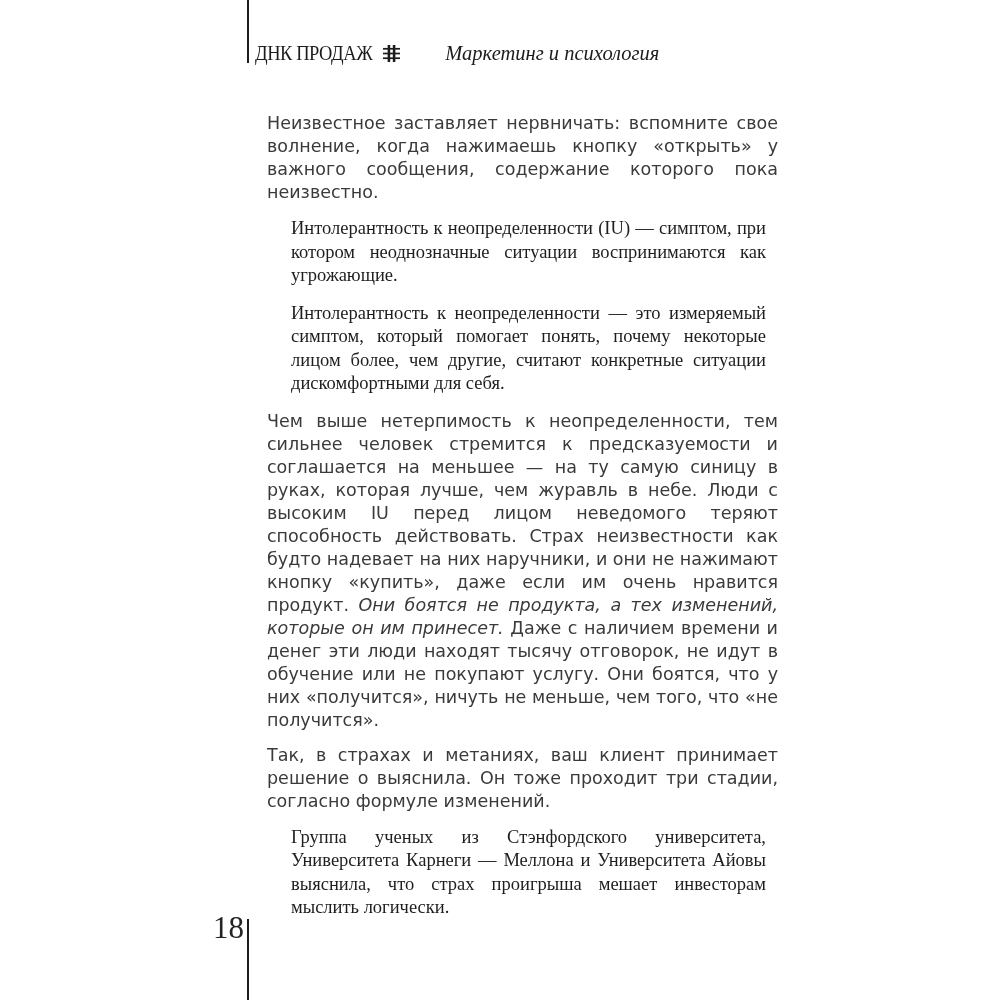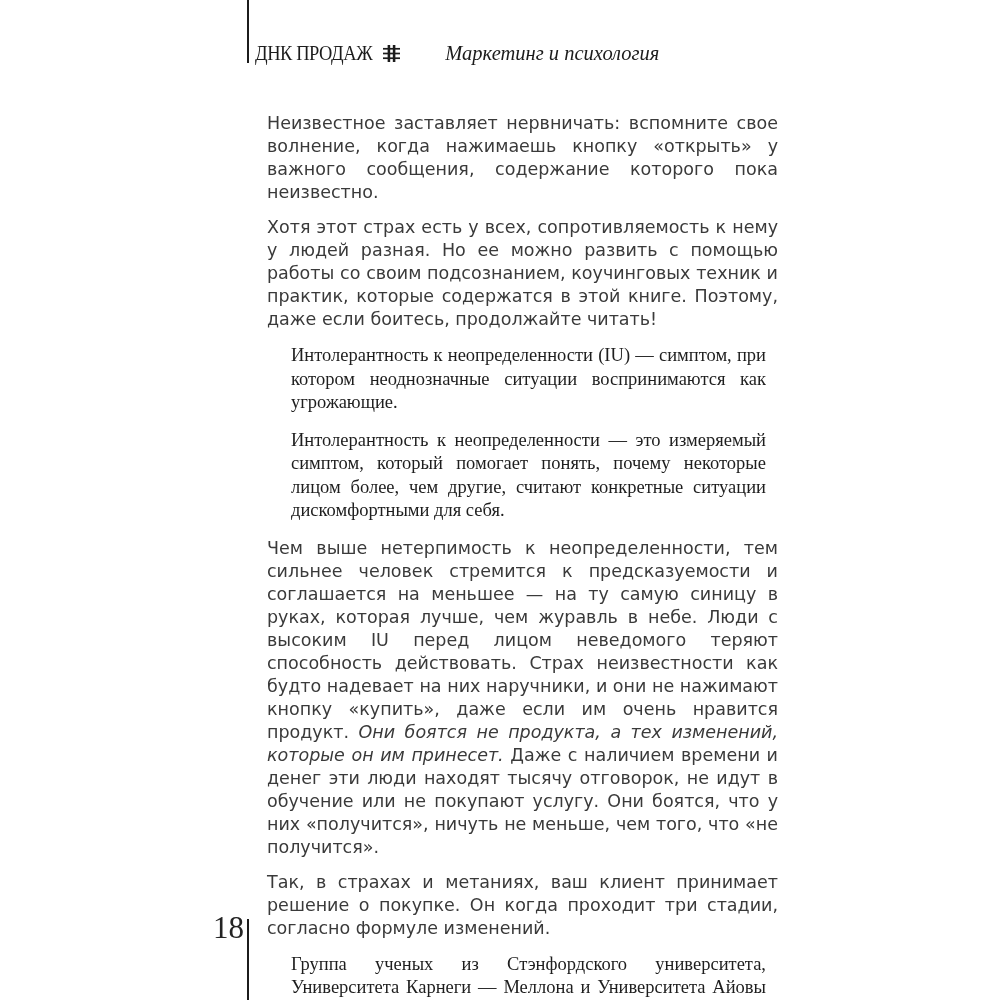--- a/index.html
+++ b/index.html
@@ -92,28 +92,27 @@
         <rect x="0" y="3.1" width="18" height="1.8" fill="#1c1c1c"></rect>
         <rect x="0" y="8.1" width="18" height="1.8" fill="#1c1c1c"></rect>
         <rect x="0" y="13.1" width="18" height="1.8" fill="#1c1c1c"></rect>
       </svg>
     </span>
     <span class="chapter-title">Маркетинг и психология</span>
   </div>
 
   <div class="content">
     <p>Неизвестное заставляет нервничать: вспомните свое волнение, когда нажимаешь кнопку «открыть» у важного сообщения, содержание которого пока неизвестно.</p>
-    <p>Хотя этот страх есть у всех, сопротивляемость к нему у людей разная. Но ее можно развить с помощью работы со своим подсознанием, коучинговых техник и практик, которые содержатся в этой книге. Поэтому, даже если боитесь, продолжайте читать!</p>
 
     <div class="quote">Интолерантность к неопределенности (IU) — симптом, при котором неоднозначные ситуации воспринимаются как угрожающие.</div>
     <div class="quote">Интолерантность к неопределенности — это измеряемый симптом, который помогает понять, почему некоторые лицом более, чем другие, считают конкретные ситуации дискомфортными для себя.</div>
 
     <p><span>Чем выше нетерпимость к неопределенности, тем сильнее человек стремится к предсказуемости и соглашается на меньшее — на ту самую синицу в руках, которая лучше, чем журавль в небе. Люди с высоким IU перед лицом неведомого теряют способность действовать. Страх неизвестности как будто надевает на них наручники, и они не нажимают кнопку «купить», даже если им очень нравится продукт. </span><span class="italic">Они боятся не продукта, а тех изменений, которые он им принесет.</span><span> Даже с наличием времени и денег эти люди находят тысячу отговорок, не идут в обучение или не покупают услугу. Они боятся, что у них «получится», ничуть не меньше, чем того, что «не получится».</span></p>
 
-    <p>Так, в страхах и метаниях, ваш клиент принимает решение о покупке. Он когда проходит три стадии, согласно формуле изменений.</p>
+    <p>Так, в страхах и метаниях, ваш клиент принимает решение о выяснила. Он тоже проходит три стадии, согласно формуле изменений.</p>
 
     <div class="quote">
       <span class="quote-part">Группа ученых из Стэнфордского университета, Университета Карнеги — Меллона и Университета Айовы выяснила, что страх проигрыша мешает инвесторам мыслить логически.</span>
 
     </div>
   </div>
 
   <div class="page-number">18</div>
   <div class="rule-bottom"></div>
 

